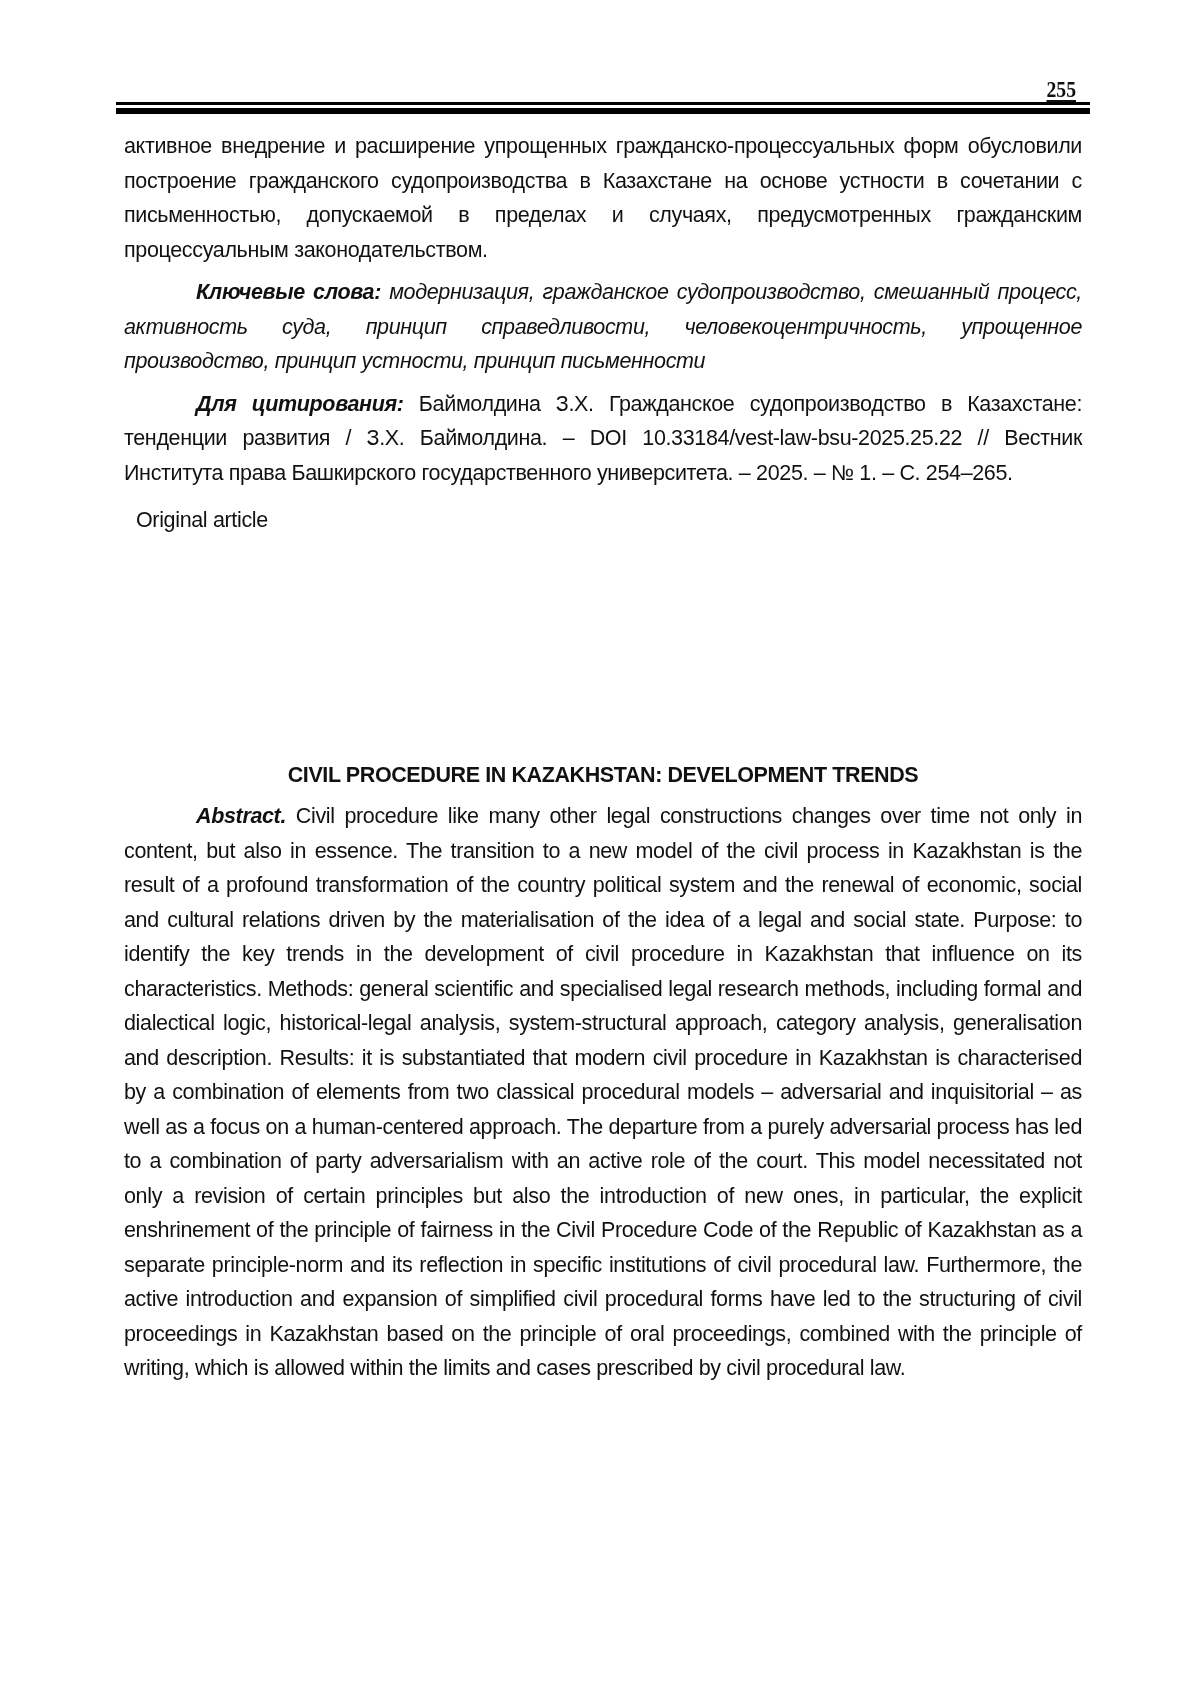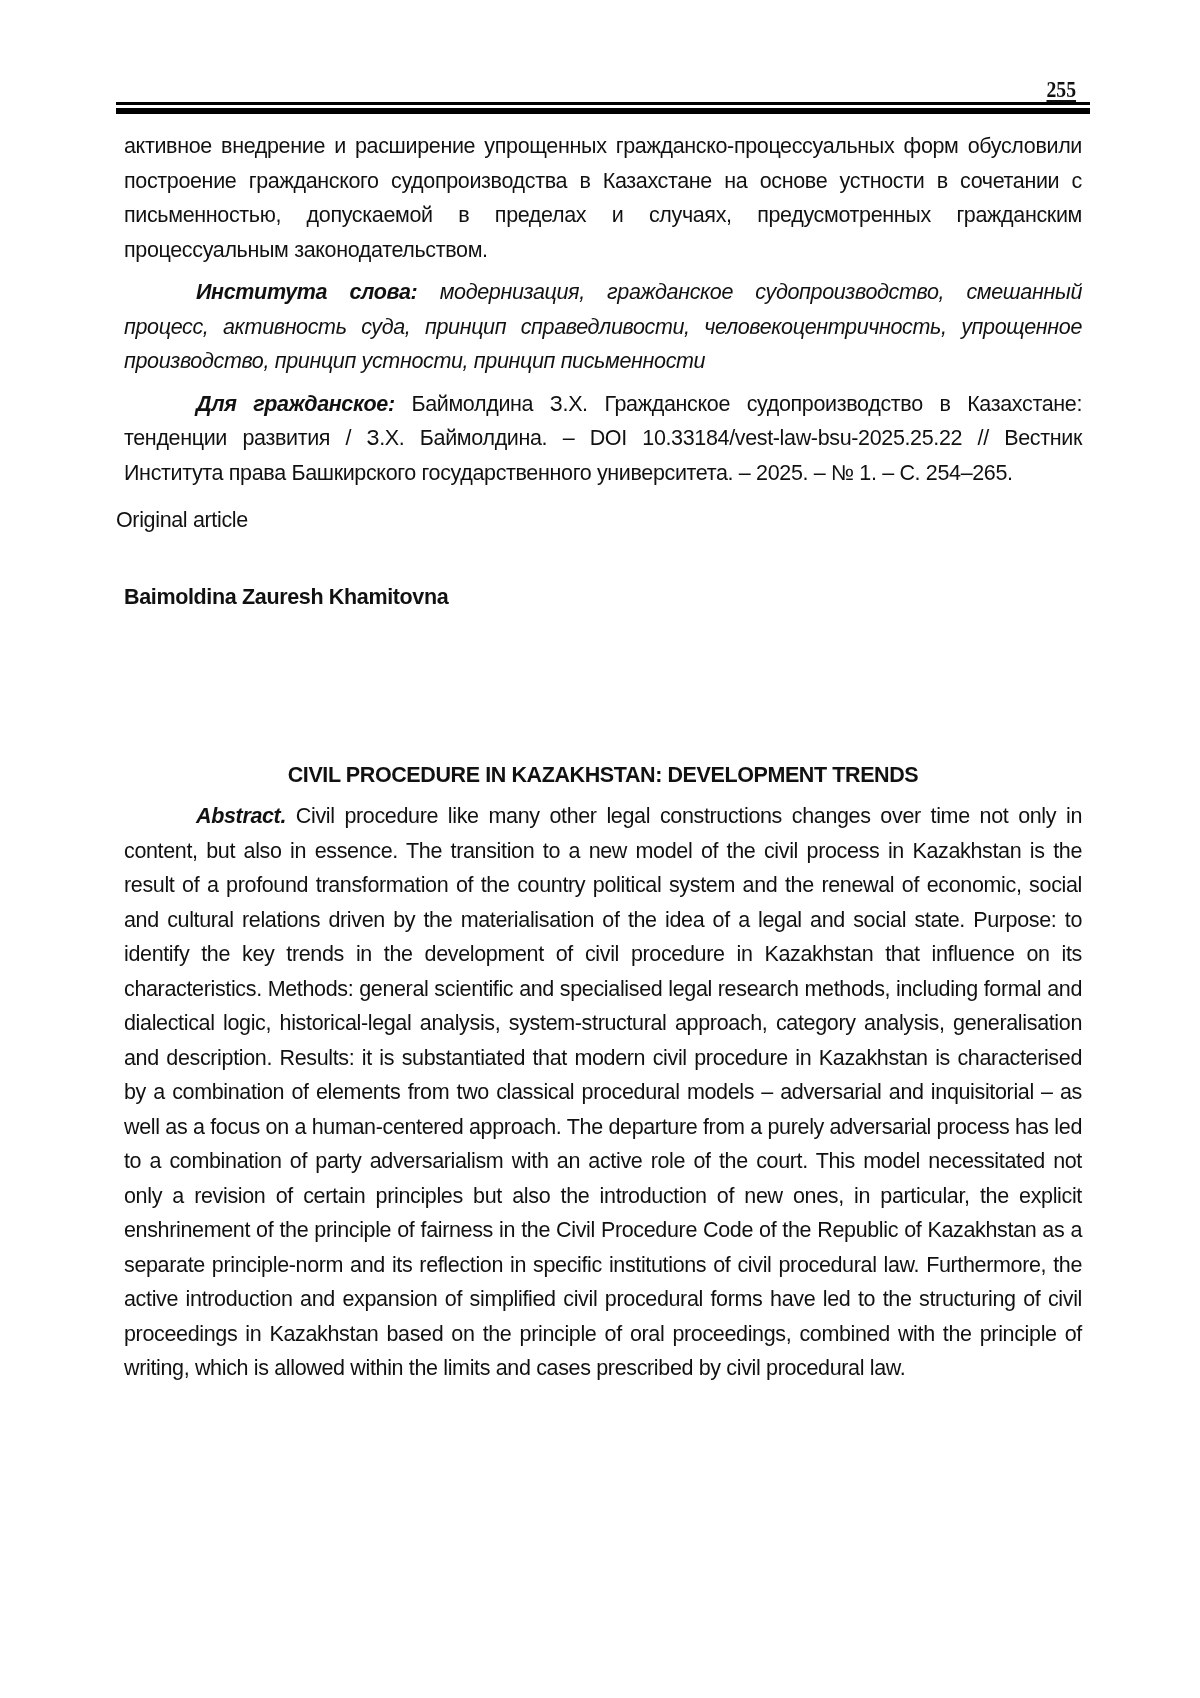--- a/index.html
+++ b/index.html
@@ -75,43 +75,42 @@
     }
     .b { font-weight: bold; }
     .bi { font-weight: bold; font-style: italic; }
     .i { font-style: italic; }
     .title {
       text-align: center;
       font-weight: bold;
       font-size: 21.5px;
       letter-spacing: -0.4px;
     }
-    .left { text-align: left; }
+    .left { text-align: left; margin-left: 20px; }
   </style>
 </head>
 <body>
 
 <div class="page">
 
   <div class="header">
     <span class="page-number">255</span>
     <div class="rule-thin"></div>
     <div class="rule-thick"></div>
   </div>
 
   <div class="text" style="top:121px;">
     <p>активное внедрение и расширение упрощенных гражданско-процессуальных форм обусловили построение гражданского судопроизводства в Казахстане на основе устности в сочетании с письменностью, допускаемой в пределах и случаях, предусмотренных гражданским процессуальным законодательством.</p>
-    <p class="indent"><span class="bi">Института слова:</span><span class="i"> модернизация, гражданское судопроизводство, смешанный процесс, активность суда, принцип справедливости, человекоцентричность, упрощенное производство, принцип устности, принцип письменности</span></p>
-    <p class="indent"><span class="bi">Для гражданское:</span><span> Баймолдина З.Х. Гражданское судопроизводство в Казахстане: тенденции развития / З.Х. Баймолдина. – DOI 10.33184/vest-law-bsu-2025.25.22 // Вестник Института права Башкирского государственного университета. – 2025. – № 1. – С. 254–265.</span></p>
+    <p class="indent"><span class="bi">Ключевые слова:</span><span class="i"> модернизация, гражданское судопроизводство, смешанный процесс, активность суда, принцип справедливости, человекоцентричность, упрощенное производство, принцип устности, принцип письменности</span></p>
+    <p class="indent"><span class="bi">Для цитирования:</span><span> Баймолдина З.Х. Гражданское судопроизводство в Казахстане: тенденции развития / З.Х. Баймолдина. – DOI 10.33184/vest-law-bsu-2025.25.22 // Вестник Института права Башкирского государственного университета. – 2025. – № 1. – С. 254–265.</span></p>
   </div>
 
   <div class="text left" style="top:503px;">Original article</div>
 
   <div class="text" style="top:572px;">
-    <p class="b left">Baimoldina Zauresh Khamitovna</p>
   </div>
 
   <div class="text title" style="top:726px;margin-top:32px;">CIVIL PROCEDURE IN KAZAKHSTAN: DEVELOPMENT TRENDS</div>
 
   <div class="text" style="top:791px;">
     <p class="indent"><span class="bi">Abstract.</span><span> Civil procedure like many other legal constructions changes over time not only in content, but also in essence. The transition to a new model of the civil process in Kazakhstan is the result of a profound transformation of the country political system and the renewal of economic, social and cultural relations driven by the materialisation of the idea of a legal and social state. Purpose: to identify the key trends in the development of civil procedure in Kazakhstan that influence on its characteristics. Methods: general scientific and specialised legal research methods, including formal and dialectical logic, historical-legal analysis, system-structural approach, category analysis, generalisation and description. Results: it is substantiated that modern civil procedure in Kazakhstan is characterised by a combination of elements from two classical procedural models – adversarial and inquisitorial – as well as a focus on a human-centered approach. The departure from a purely adversarial process has led to a combination of party adversarialism with an active role of the court. This model necessitated not only a revision of certain principles but also the introduction of new ones, in particular, the explicit enshrinement of the principle of fairness in the Civil Procedure Code of the Republic of Kazakhstan as a separate principle-norm and its reflection in specific institutions of civil procedural law. Furthermore, the active introduction and expansion of simplified civil procedural forms have led to the structuring of civil proceedings in Kazakhstan based on the principle of oral proceedings, combined with the principle of writing, which is allowed within the limits and cases prescribed by civil procedural law.</span></p>
   </div>
 
 </div>
 

